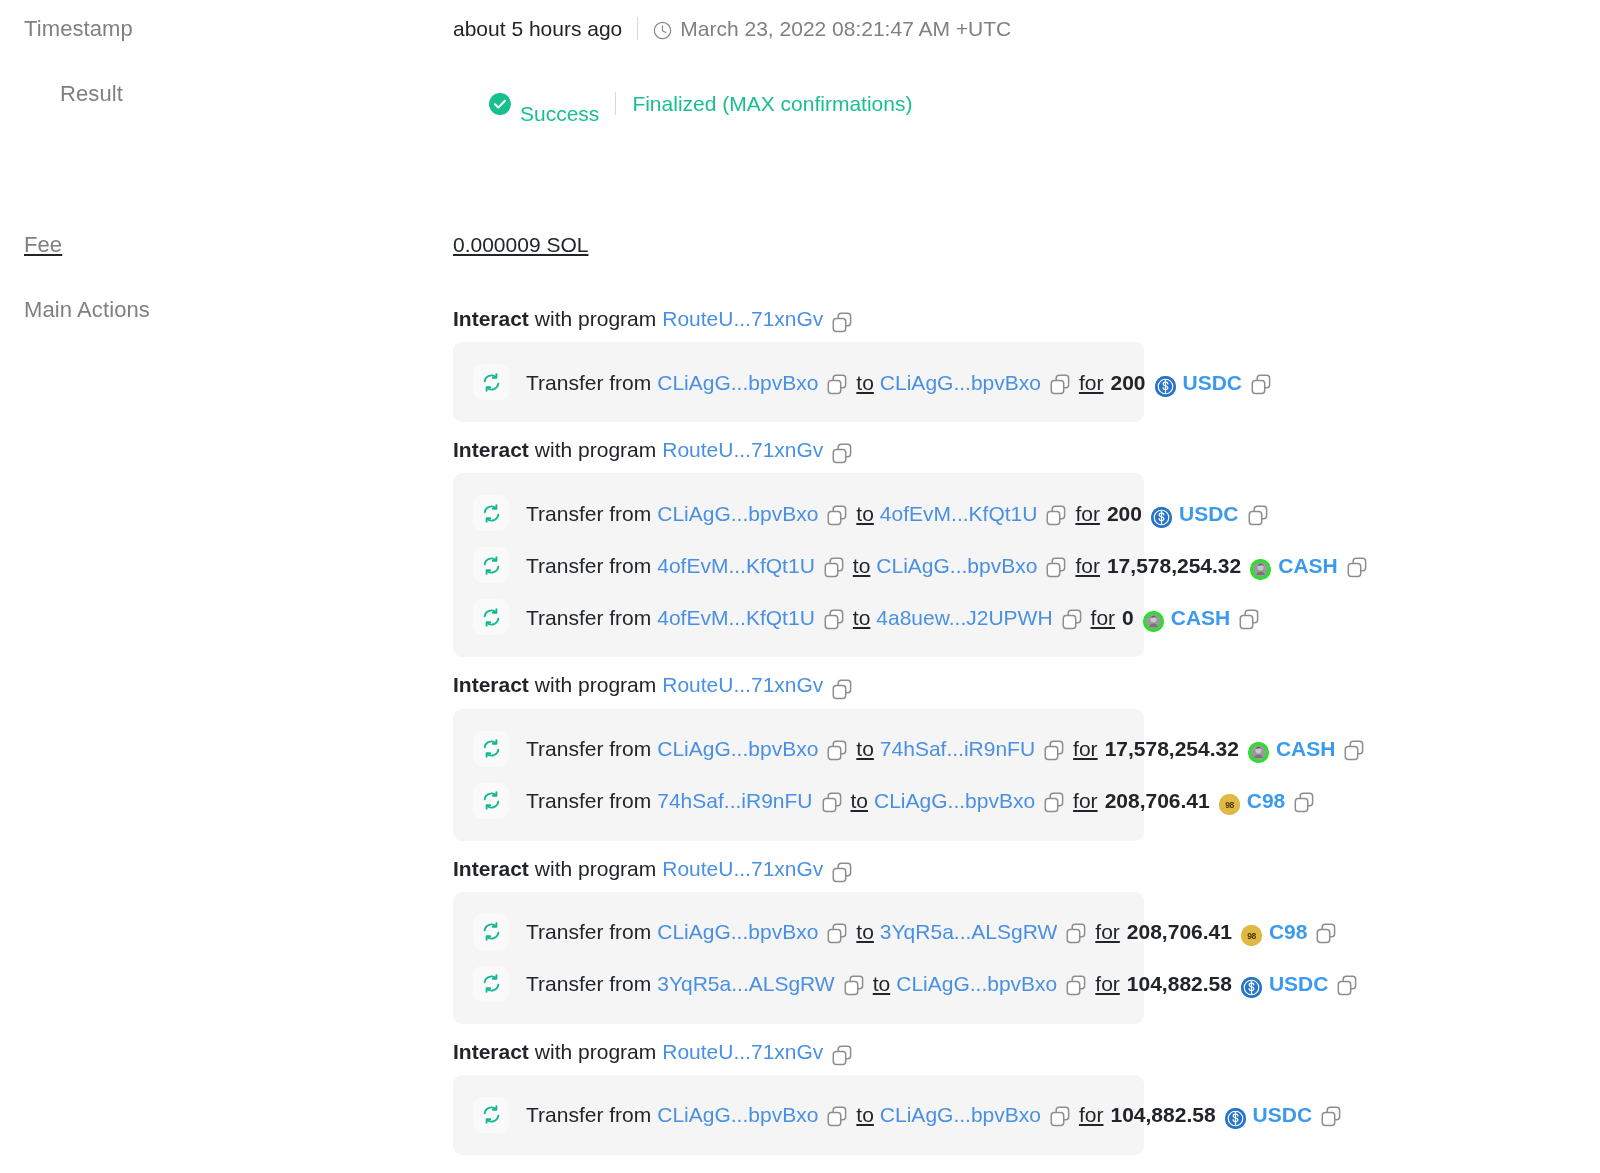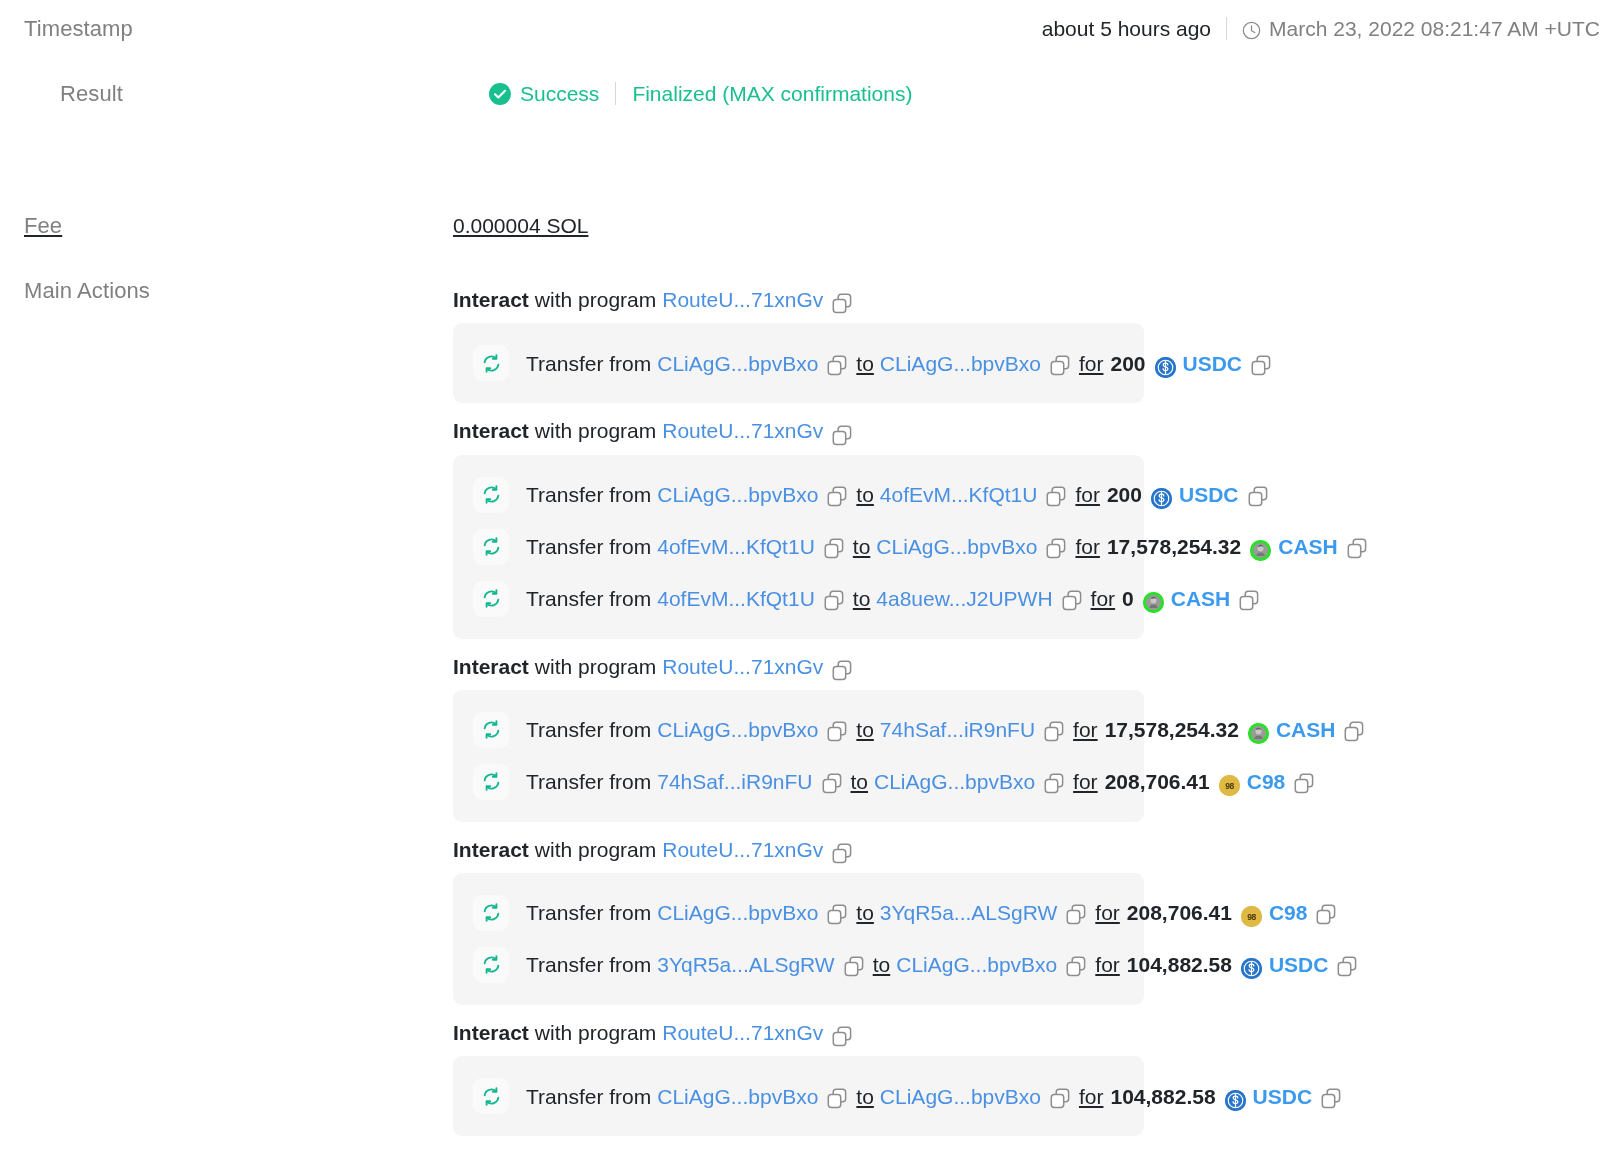--- a/index.html
+++ b/index.html
@@ -45,21 +45,20 @@
     color: #212529;
     min-width: 0;
   }
 
   
   #timestamp-row { margin-top: 16px; }
   .ts-line {
     display: flex;
     align-items: center;
     white-space: nowrap;
-    justify-content: flex-end;
   }
   .ts-relative {
     color: #212529;
     font-size: 21px;
   }
   .ts-sep {
     display: inline-block;
     width: 1px;
     height: 23px;
     background: #d8d8d8;
@@ -87,20 +86,21 @@
   }
   .check-badge {
     width: 22px;
     height: 22px;
     margin-right: 9px;
     flex: 0 0 22px;
   }
   .result-success {
     color: #18bf8f;
     font-size: 21px;
+    margin-top: 20px;
   }
   .result-sep {
     display: inline-block;
     width: 1px;
     height: 23px;
     background: #d8d8d8;
     margin: 0 16px;
   }
   .result-finalized {
     color: #18bf8f;
@@ -264,21 +264,21 @@
         <span class="result-success">Success</span>
         <span class="result-sep"></span>
         <span class="result-finalized">Finalized (MAX confirmations)</span>
       </div>
     </div>
   </div>
 
   <div class="row" id="fee-row">
     <div class="row-label">Fee</div>
     <div class="row-value">
-      <span class="fee-value">0.000004 SOL</span>
+      <span class="fee-value">0.000009 SOL</span>
     </div>
   </div>
 
   <div class="row" id="main-actions-row">
     <div class="row-label">Main Actions</div>
     <div class="row-value">
       <div class="actions-wrap" id="actions-container">
           <div class="action-group">
             <div class="interact-line">
               <span class="interact-strong">Interact</span>

